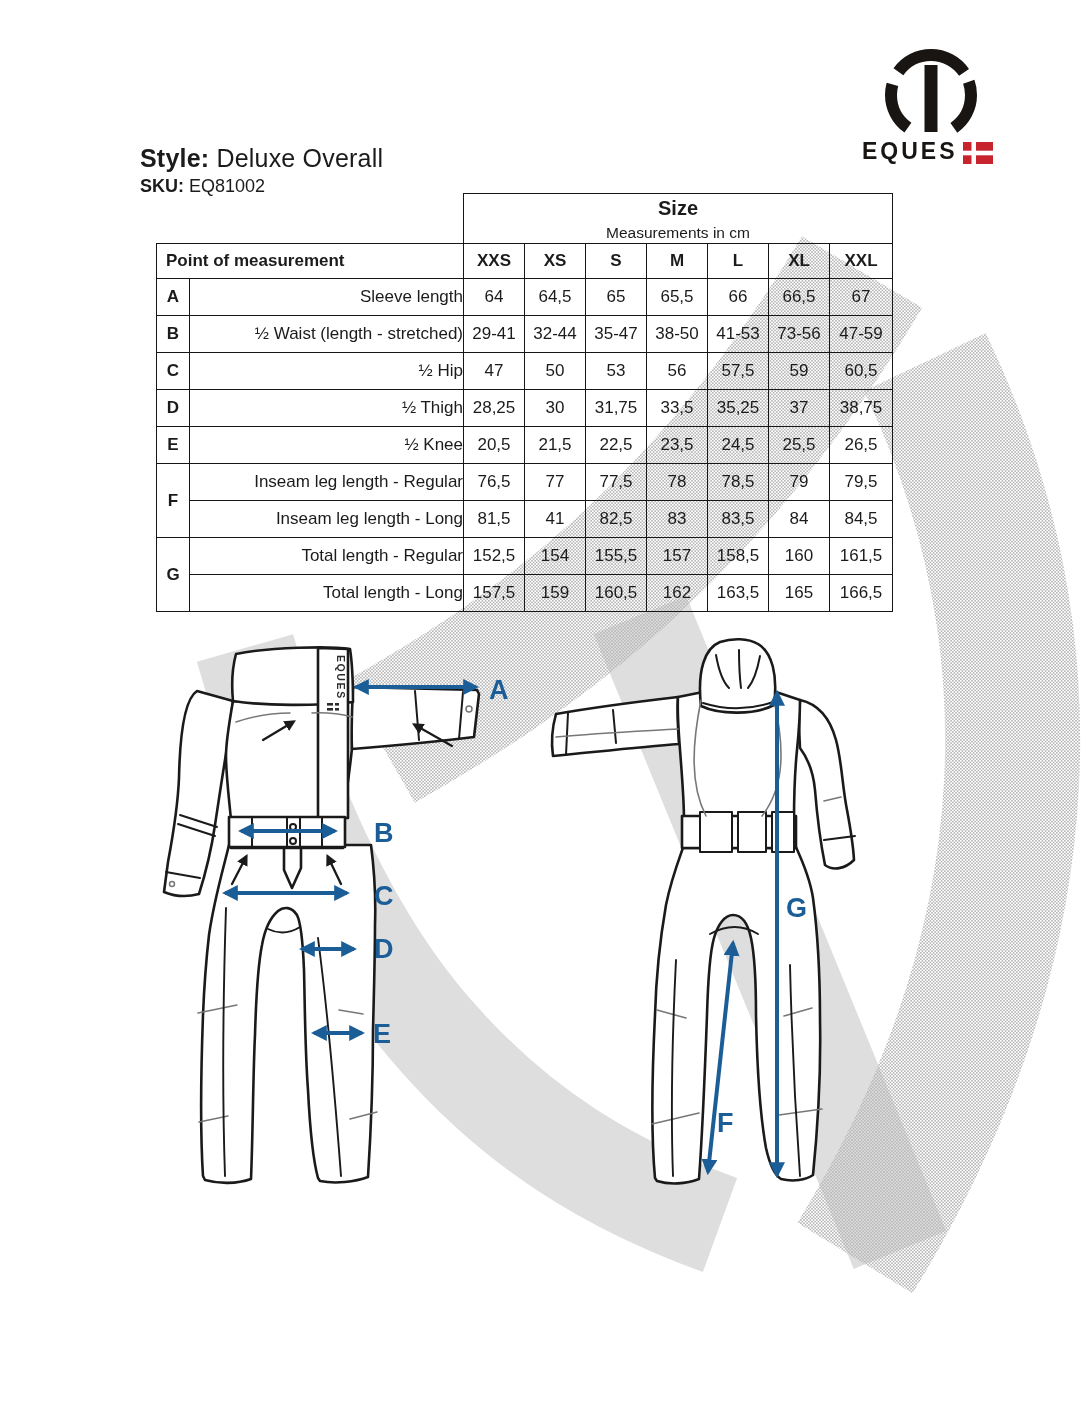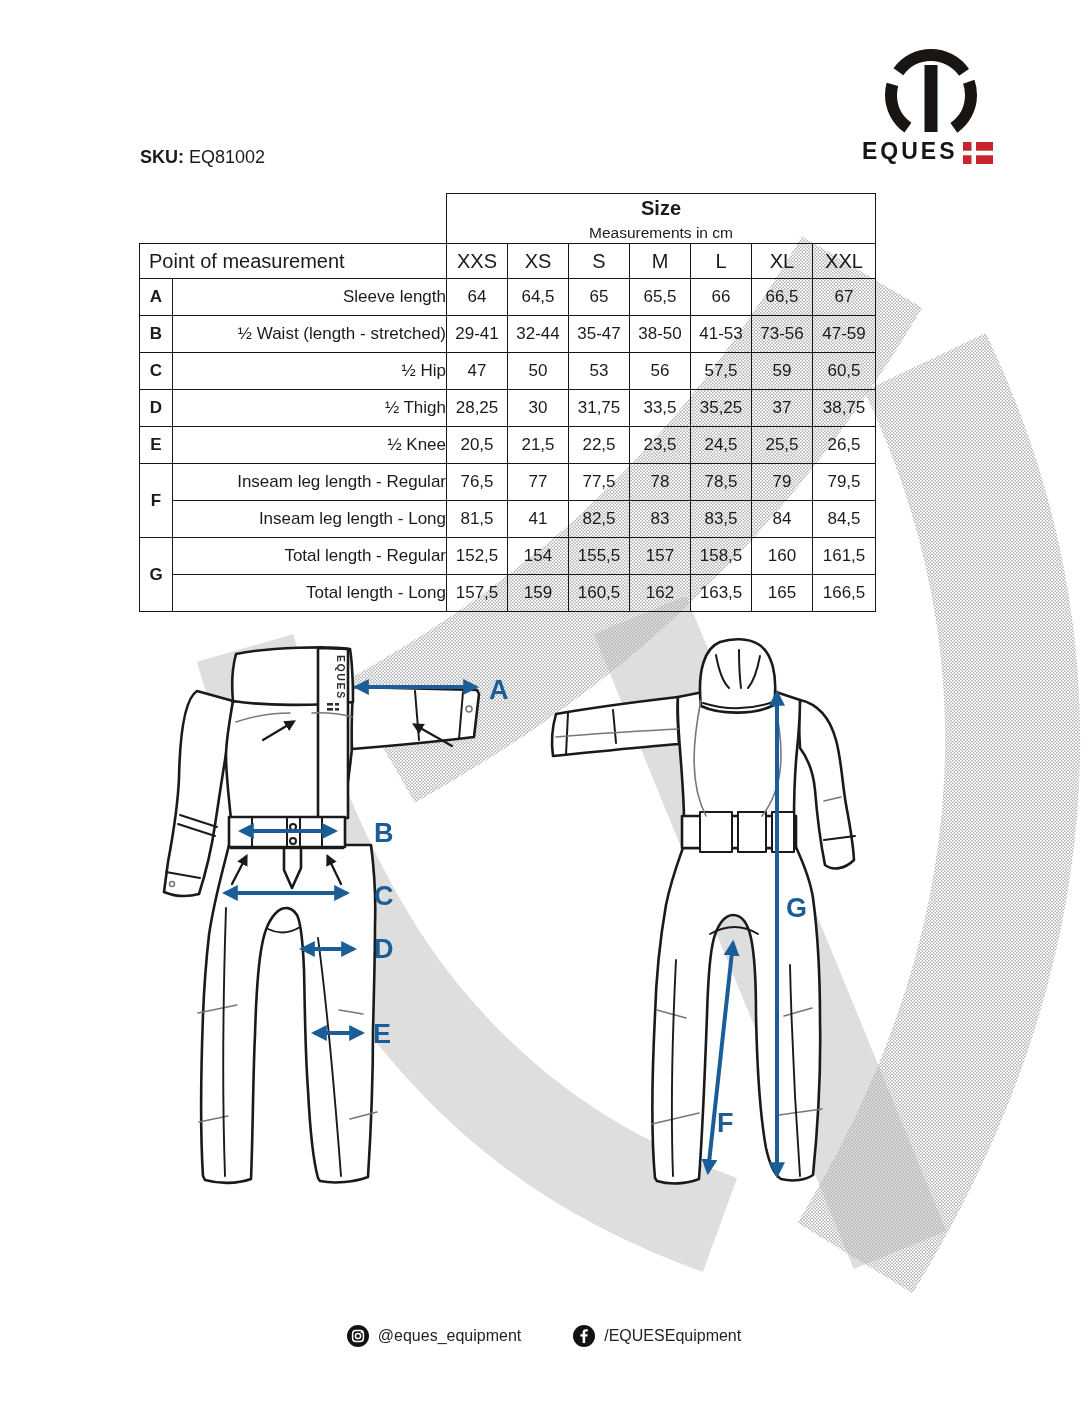--- a/index.html
+++ b/index.html
@@ -13,36 +13,36 @@
   .style-line b{font-weight:700}
   .sku-line{font-size:18px;margin-top:3px}
   .sku-line b{font-weight:700}
   .brand-word{
     position:absolute;left:862px;top:138px;z-index:3;
     font-size:23px;font-weight:800;letter-spacing:3px;color:#181512;
   }
   .brand-flag{position:absolute;left:963px;top:142px;z-index:3}
   
   #size-table{
-    position:absolute;left:139px;top:193px;z-index:2;
+    position:absolute;left:156px;top:193px;z-index:2;
     border-collapse:collapse;table-layout:fixed;background:transparent;
   }
   #size-table td,#size-table th{
     border:1.7px solid #161616;padding:0;text-align:center;
     font-size:17px;font-weight:400;background:transparent;color:#1b1b1b;
   }
   #size-table .blank{border:none}
   tr.size-row{height:50px}
   tr.colhead-row{height:35px}
   #size-table tbody tr{height:37px}
   .size-title{font-size:20px;font-weight:700;padding-top:2px}
   .size-sub{font-size:15.5px;margin-top:4px}
   #size-table th.pom{text-align:left;padding-left:9px;font-size:17.5px;font-weight:700}
   #size-table th.letter{font-weight:700}
-  #size-table .colhead-row th{font-weight:400;font-size:20px}
+  #size-table .colhead-row th{font-weight:700;font-size:17px}
   #size-table td.rowlabel{text-align:right;padding-left:26px}
   
   #art{position:absolute;left:0;top:0;z-index:1}
   
   .footer{position:absolute;left:0;top:1308px;width:1088px;text-align:center;z-index:3}
   .contact{font-size:15.5px;color:#222;letter-spacing:.2px}
   .social-row{margin-top:17px;display:flex;justify-content:center;gap:52px;align-items:center}
   .social-item{display:inline-flex;align-items:center;gap:9px;font-size:16px;color:#222}
 </style>
 </head>
@@ -216,20 +216,24 @@
     <text x="374" y="842">B</text>
     <text x="374" y="905">C</text>
     <text x="374" y="958">D</text>
     <text x="373" y="1043">E</text>
     <text x="786" y="917">G</text>
     <text x="717" y="1132">F</text>
   </g>
 </svg>
 
 <div class="doc-header">
+  <div class="style-line">
+    <b>Style:</b>
+    <span>Deluxe Overall</span>
+  </div>
   <div class="sku-line">
     <b>SKU:</b>
     <span>EQ81002</span>
   </div>
 </div>
 
 <div class="brand-word">EQUES</div>
 <svg class="brand-flag" width="30" height="22">
   <rect width="30" height="22" fill="#c8242e"></rect>
   <rect x="8.5" width="4.5" height="22" fill="#fff"></rect>
@@ -362,31 +366,13 @@
         <td class="val">160,5</td>
         <td class="val">162</td>
         <td class="val">163,5</td>
         <td class="val">165</td>
         <td class="val">166,5</td>
       </tr>
     </tbody>
 </table>
 
 <div class="footer">
-  <div class="social-row">
-    <span class="social-item">
-      <svg width="22" height="22">
-        <circle cx="11" cy="11" r="11" fill="#121212"></circle>
-        <rect x="5.6" y="5.6" width="10.8" height="10.8" rx="3.2" fill="none" stroke="#fff" stroke-width="1.5"></rect>
-        <circle cx="11" cy="11" r="2.6" fill="none" stroke="#fff" stroke-width="1.5"></circle>
-        <circle cx="14.7" cy="7.3" r="1" fill="#fff"></circle>
-      </svg>
-      <span>@eques_equipment</span>
-    </span>
-    <span class="social-item">
-      <svg width="22" height="22">
-        <circle cx="11" cy="11" r="11" fill="#121212"></circle>
-        <path d="M 12.2 18 L 12.2 11.6 L 14.4 11.6 L 14.7 9.2 L 12.2 9.2 L 12.2 7.7 C 12.2 7 12.5 6.5 13.4 6.5 L 14.8 6.5 L 14.8 4.3 C 14.5 4.26 13.7 4.2 12.8 4.2 C 10.9 4.2 9.6 5.3 9.6 7.4 L 9.6 9.2 L 7.4 9.2 L 7.4 11.6 L 9.6 11.6 L 9.6 18 Z" fill="#fff"></path>
-      </svg>
-      <span>/EQUESEquipment</span>
-    </span>
-  </div>
 </div>
 
 </body></html>

